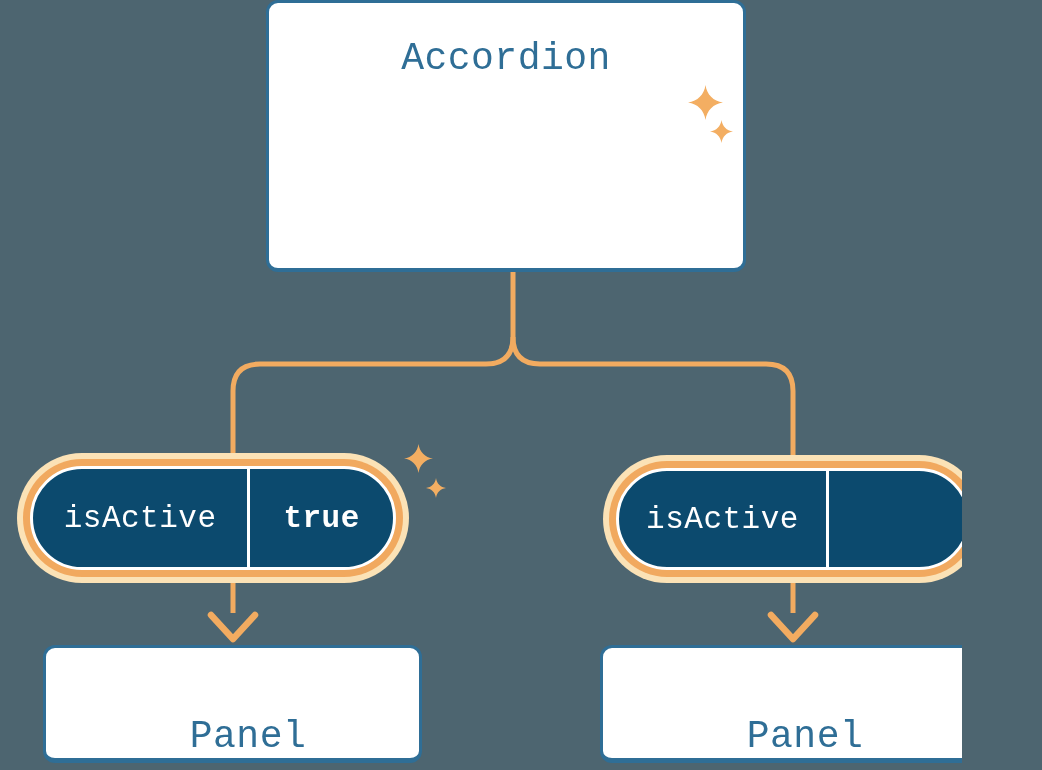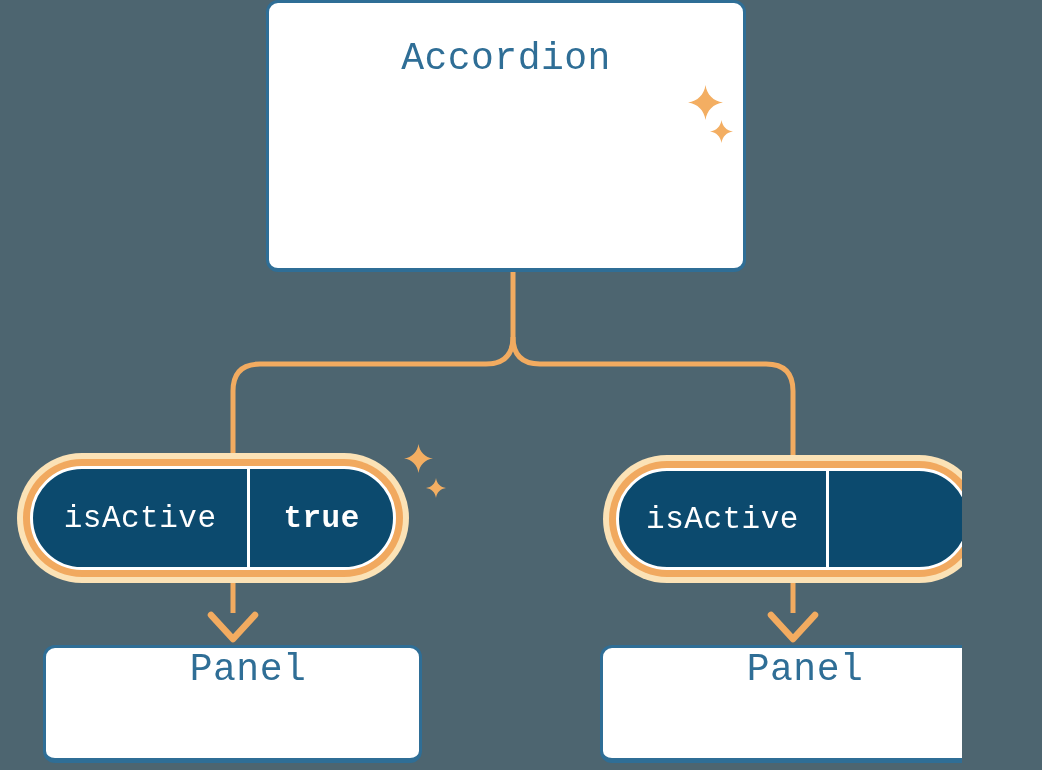--- a/index.html
+++ b/index.html
@@ -33,21 +33,21 @@
   .card-title {
     margin-top: 34px;
     text-align: center;
     font-size: 38px;
     font-weight: 500;
     letter-spacing: 0.5px;
     color: #2F6E96;
   }
 
   .panel { left: 43px; top: 645px; width: 379px; height: 118px; border-bottom-width: 5px;
-           display: flex; align-items: flex-start; justify-content: center; padding-left: 31px; }
+           display: flex; align-items: flex-end; justify-content: center; padding-left: 31px; }
   .panel-right { left: 600px; }
   .panel-title { font-size: 38px; font-weight: 500; letter-spacing: 0.5px; color: #2F6E96; }
 
   .pill {
     position: absolute;
     display: flex;
     align-items: stretch;
     border-radius: 999px;
     overflow: hidden;
     z-index: 2;

